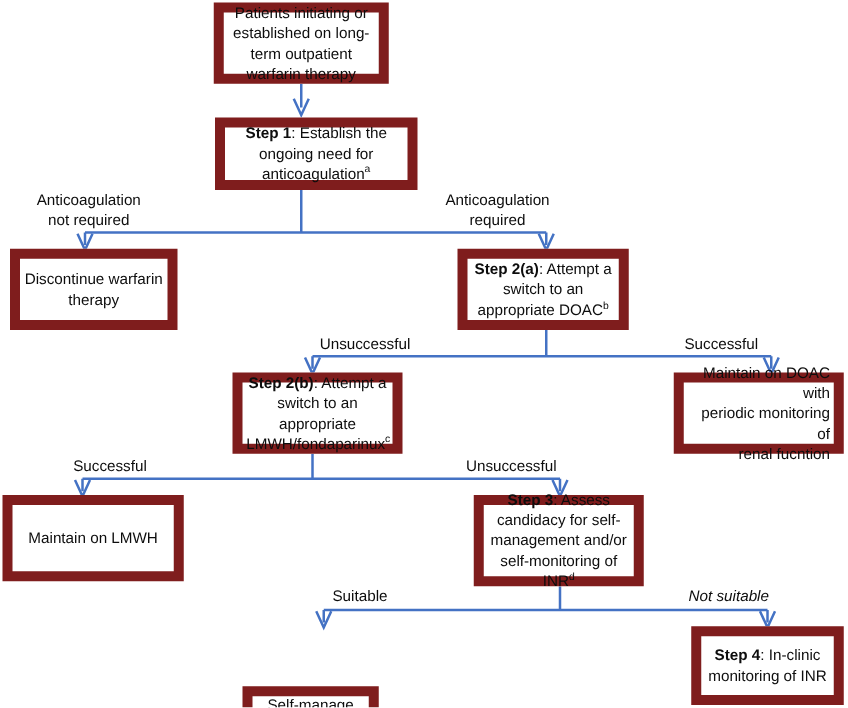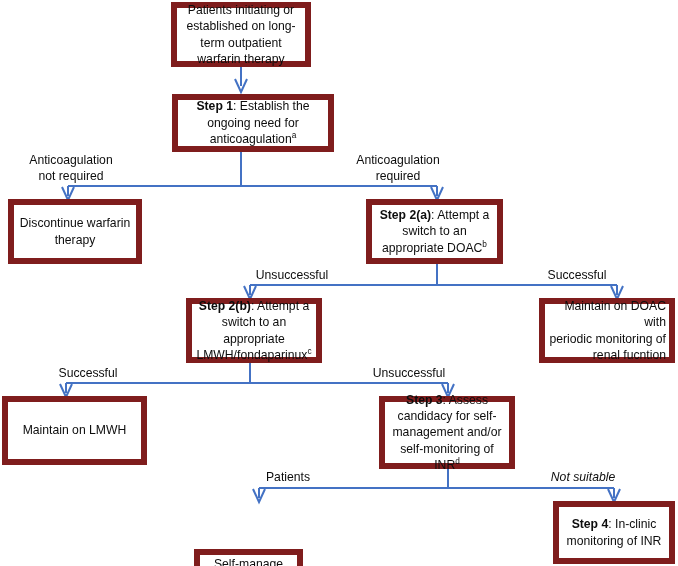--- a/index.html
+++ b/index.html
@@ -11,21 +11,21 @@
     position: relative;
     width: 678px;
     height: 566px;
     background: #ffffff;
     font-family: "Liberation Sans", sans-serif;
     overflow: hidden;
   }
   .node {
     position: absolute;
     box-sizing: border-box;
-    border: 6px solid #7f1d1d;
+    border: 8px solid #7f1d1d;
     background: #ffffff;
     display: flex;
     align-items: center;
     justify-content: center;
     text-align: center;
     color: #0d0d0d;
     font-size: 12.2px;
     line-height: 1.34;
     padding: 2px 3px;
     z-index: 3;
@@ -178,17 +178,17 @@
 required</div>
 
   <div class="edge-label" style="left:292px; top:268px; width:110px; transform:translateX(-50%);">Unsuccessful</div>
 
   <div class="edge-label" style="left:577px; top:268px; width:110px; transform:translateX(-50%);">Successful</div>
 
   <div class="edge-label" style="left:88px; top:366px; width:110px; transform:translateX(-50%);">Successful</div>
 
   <div class="edge-label" style="left:409px; top:366px; width:110px; transform:translateX(-50%);">Unsuccessful</div>
 
-  <div class="edge-label" style="left:288px; top:470px; width:110px; transform:translateX(-50%);">Patients</div>
+  <div class="edge-label" style="left:288px; top:470px; width:110px; transform:translateX(-50%);">Suitable</div>
 
   <div class="edge-label" style="left:583px; top:470px; width:110px; transform:translateX(-50%);font-style:italic;">Not suitable</div>
 
 </div>
 
 </body></html>

